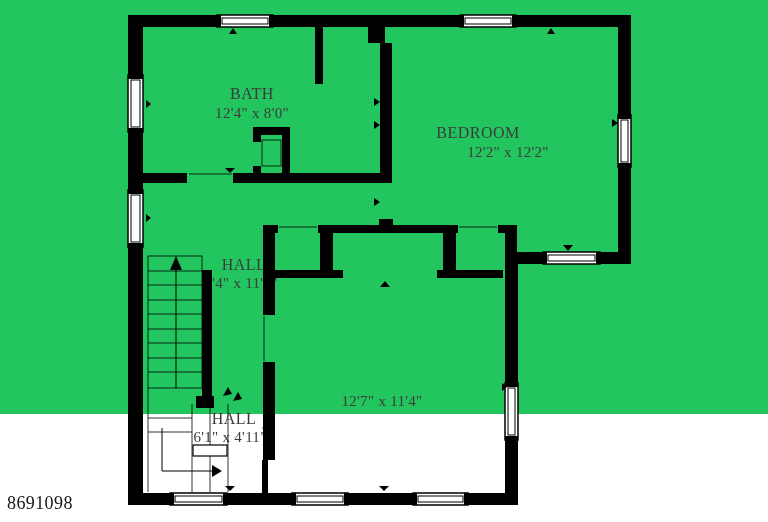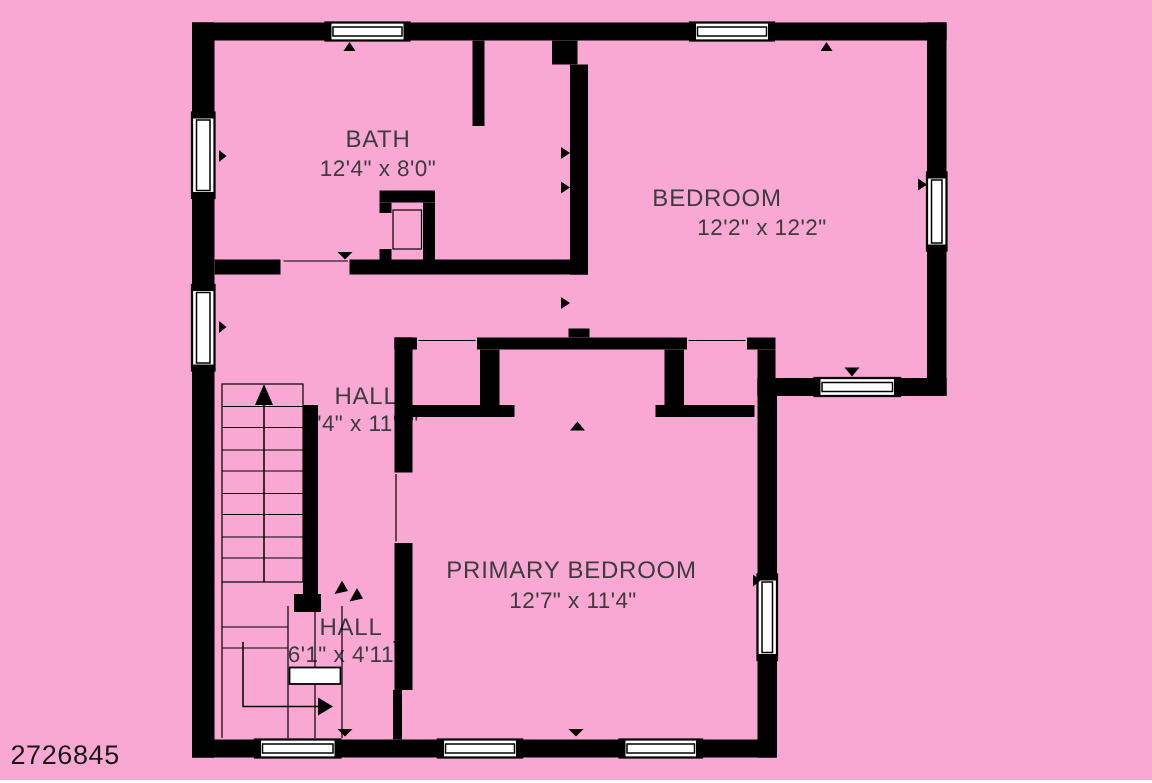--- a/index.html
+++ b/index.html
@@ -1,18 +1,18 @@
 <!DOCTYPE html>
 <html><head>
 <meta charset="utf-8">
 <title>Floor Plan</title>
 <style>
   html,body{margin:0;padding:0;background:#ffffff;}
   body{width:768px;height:522px;overflow:hidden;font-family:"Liberation Sans",sans-serif;}
-  .plan{position:relative;width:768px;height:520px;background:#f9a8d4;}
+  .plan{position:relative;width:768px;height:414px;background:#22c55e;font-family:Liberation Serif, serif;}
   .labels{position:absolute;inset:0;z-index:1;}
   .labels .lbl{position:absolute;transform:translate(-50%,-50%);white-space:nowrap;color:#3c3c3c;text-align:center;}
   .room-name{font-size:16px;letter-spacing:.5px;}
   .room-dims{font-size:15px;letter-spacing:.3px;}
   .listing-id{position:absolute;left:7px;top:493px;font-size:18px;letter-spacing:.4px;color:#161616;white-space:nowrap;}
   svg.drawing{position:absolute;left:0;top:0;z-index:2;}
   .w{fill:#000000;stroke:none;}
   .thin{stroke:#000;stroke-width:1;fill:none;}
   .hair{stroke:#000;stroke-width:.8;fill:none;}
   .winbox{fill:#ffffff;stroke:#000;stroke-width:1.5;}
@@ -29,27 +29,26 @@
   <div class="labels">
     <div class="lbl room-name" style="left:252px;top:94px;">BATH</div>
     <div class="lbl room-dims" style="left:252px;top:113px;">12'4" x 8'0"</div>
 
     <div class="lbl room-name" style="left:478px;top:133px;">BEDROOM</div>
     <div class="lbl room-dims" style="left:508px;top:152px;">12'2" x 12'2"</div>
 
     <div class="lbl room-name" style="left:244px;top:265px;">HALL</div>
     <div class="lbl room-dims" style="left:241px;top:283px;">2'4" x 11'8"</div>
 
-    <div class="lbl room-name" style="left:381px;top:381px;">PRIMARY BEDROOM</div>
     <div class="lbl room-dims" style="left:382px;top:401px;">12'7" x 11'4"</div>
 
     <div class="lbl room-name" style="left:234px;top:419px;">HALL</div>
     <div class="lbl room-dims" style="left:230px;top:437px;">6'1" x 4'11"</div>
 
-    <div class="listing-id">2726845</div>
+    <div class="listing-id">8691098</div>
   </div>
 
   <svg class="drawing" width="768" height="522" viewBox="0 0 768 522">
 
     <g>
       <rect class="w" x="128" y="15" width="503" height="12"></rect>
       <rect class="w" x="128" y="15" width="15" height="490"></rect>
       <rect class="w" x="618" y="15" width="13" height="249"></rect>
       <rect class="w" x="505" y="252" width="126" height="12"></rect>
       <rect class="w" x="505" y="252" width="13" height="253"></rect>

